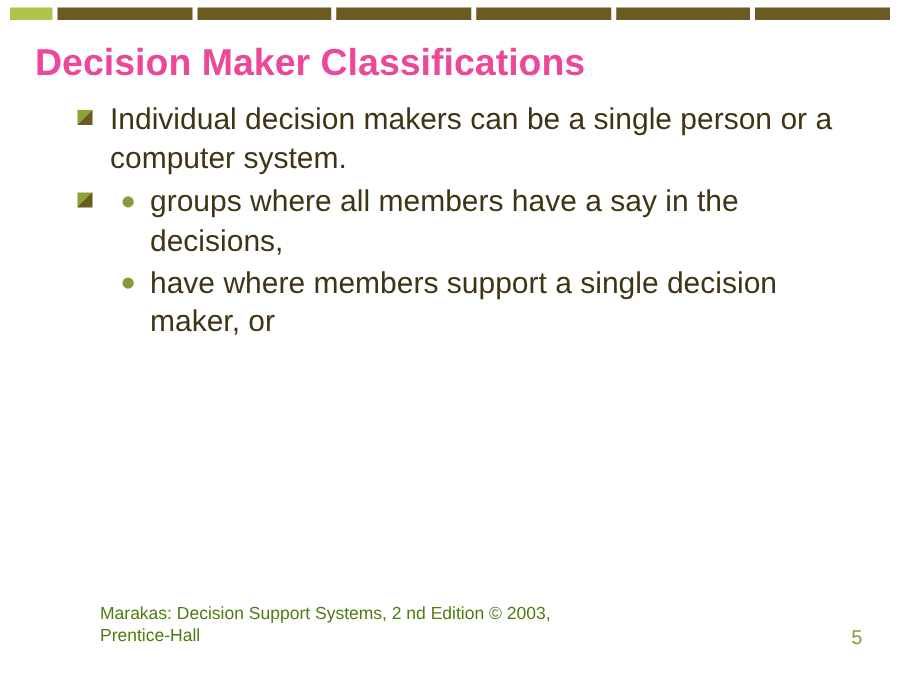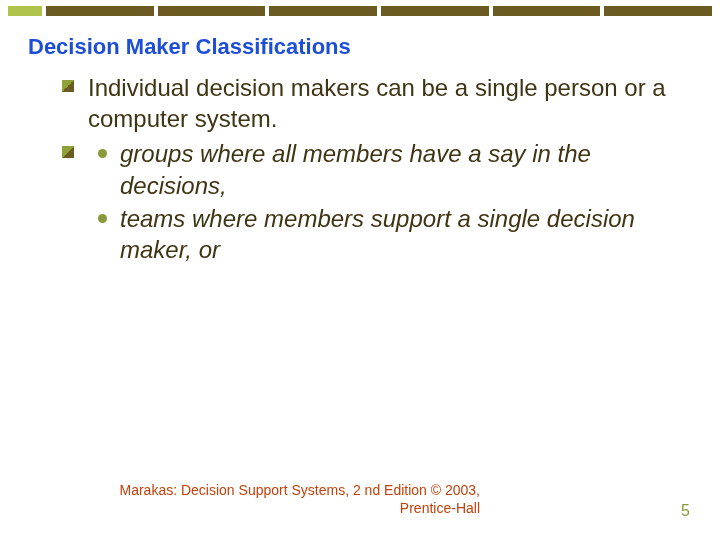--- a/index.html
+++ b/index.html
@@ -26,23 +26,23 @@
     flex: 1;
     height: 10px;
     background: #6b5a22;
   }
   .top-bar .seg:first-child {
     flex: 0 0 34px;
     background: #b0c34a;
   }
   .title {
     margin: 18px 28px 12px 28px;
-    font-size: 22px;
+    font-size: 30px;
     font-weight: bold;
-    color: #1d4ed8;
+    color: #ec4899;
   }
   .body {
     margin: 0 46px 0 58px;
     color: #42361a;
   }
   ul.lvl1 {
     list-style: none;
     padding: 0;
     margin: 0;
   }
@@ -68,21 +68,20 @@
     padding: 0;
     margin: 2px 0 0 6px;
   }
   ul.lvl2 > li {
     position: relative;
     padding-left: 26px;
     font-size: 24px;
     line-height: 1.3;
     margin-bottom: 2px;
     color: #3f3514;
-    font-style: italic;
   }
   ul.lvl2 > li::before {
     content: "";
     position: absolute;
     left: 4px;
     top: 11px;
     width: 9px;
     height: 9px;
     border-radius: 50%;
     background: #8a9a3a;
@@ -94,23 +93,23 @@
     position: absolute;
     bottom: 18px;
     left: 0;
     width: 100%;
     height: 40px;
   }
   .footer-text {
     position: absolute;
     left: 80px;
     width: 400px;
-    text-align: right;
+    text-align: left;
     font-size: 14px;
-    color: #c2410c;
+    color: #4d7c0f;
     line-height: 1.25;
   }
   .page-num {
     position: absolute;
     right: 30px;
     bottom: 2px;
     font-size: 16px;
     color: #8a9a3a;
   }
 </style>
@@ -135,21 +134,21 @@
     <ul class="lvl1">
       <li>
         <span>Individual decision makers can be a single person or a computer system.</span>
       </li>
       <li>
         <ul class="lvl2">
           <li>
             <span class="lead">groups</span><span> where all members have a say in the decisions,</span>
           </li>
           <li>
-            <span class="lead">teams</span><span> where members support a single decision maker, or</span>
+            <span class="lead">have</span><span> where members support a single decision maker, or</span>
           </li>
         </ul>
       </li>
     </ul>
   </div>
 
   <div class="footer">
     <div class="footer-text">
       <span>Marakas: Decision Support Systems, 2 nd Edition  © 2003,</span><br>
       <span>Prentice-Hall</span>

